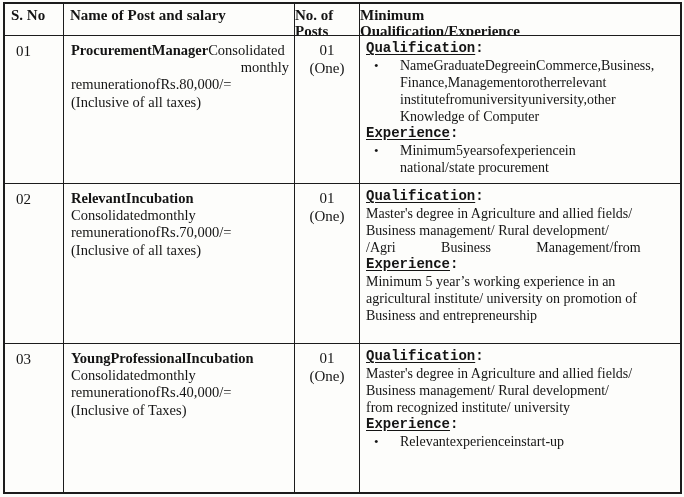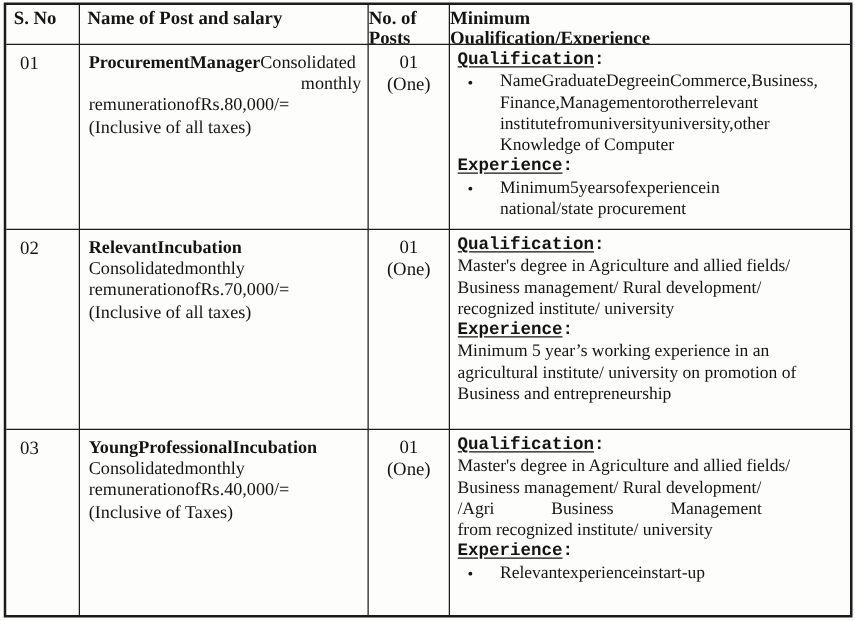--- a/index.html
+++ b/index.html
@@ -164,21 +164,21 @@
       <div class="line">(Inclusive of all taxes)</div>
     </div>
     <div class="cell c-count">
       <div>01</div>
       <div>(One)</div>
     </div>
     <div class="cell c-qual last-col">
       <div class="line head"><span class="u">Qualification</span><span>:</span></div>
       <div class="line">Master's degree in Agriculture and allied fields/</div>
       <div class="line">Business management/ Rural development/</div>
-      <div class="line">recognized institute/ university</div>
+      <div class="line gapwide">/Agri Business Management/from</div>
       <div class="line head"><span class="u">Experience</span><span>:</span></div>
       <div class="line">Minimum 5 year’s working experience in an</div>
       <div class="line">agricultural institute/ university on promotion of</div>
       <div class="line">Business and entrepreneurship</div>
     </div>
 
     <div class="cell c-sno last-row">03</div>
     <div class="cell c-post last-row">
       <div class="line spread b">
           <span>Young</span>
@@ -198,21 +198,20 @@
       <div class="line">(Inclusive of Taxes)</div>
     </div>
     <div class="cell c-count last-row">
       <div>01</div>
       <div>(One)</div>
     </div>
     <div class="cell c-qual last-col last-row">
       <div class="line head"><span class="u">Qualification</span><span>:</span></div>
       <div class="line">Master's degree in Agriculture and allied fields/</div>
       <div class="line">Business management/ Rural development/</div>
-      <div class="line gapwide">/Agri Business Management</div>
       <div class="line">from recognized institute/ university</div>
       <div class="line head"><span class="u">Experience</span><span>:</span></div>
       <div class="bullet-item">
         <span class="bullet">•</span>
         <div class="bullet-lines">
           <div class="line spread">
               <span>Relevant</span>
               <span>experience</span>
               <span>in</span>
               <span>start-up</span>

